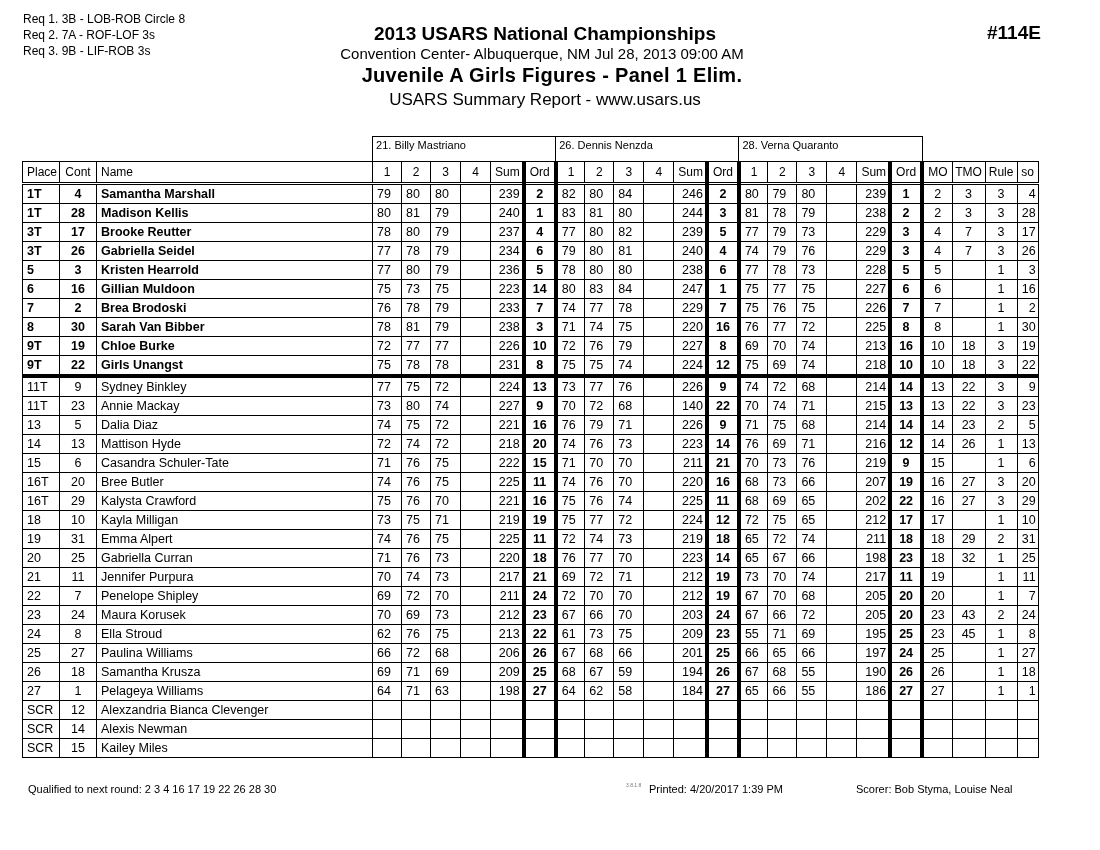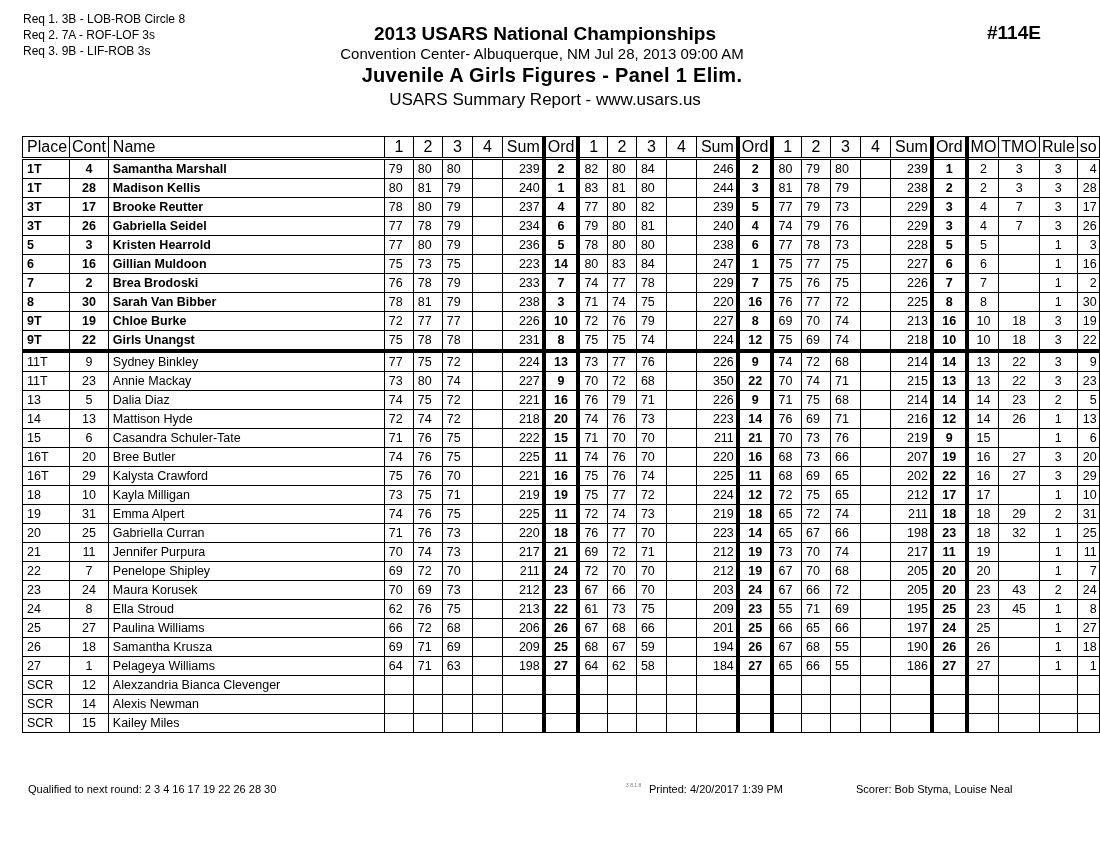--- a/index.html
+++ b/index.html
@@ -10,21 +10,21 @@
   .hdr { position: absolute; left: 0; width: 1100px; text-align: center; white-space: nowrap; }
   .h-title { top: 23px; font-size: 19px; font-weight: bold; left: -5px; }
   .h-venue { top: 45px; font-size: 15px; left: -8px; }
   .h-event { top: 64px; font-size: 20px; font-weight: bold; left: 2px; letter-spacing: 0.3px; }
   .h-sub { top: 90px; font-size: 17px; left: -5px; }
 
   table.res { position: absolute; left: 22px; top: 136px; border-collapse: collapse; table-layout: fixed; font-size: 12.5px; }
   table.res td { border: 1px solid #000; height: 19px; padding: 0 2px; white-space: nowrap; overflow: hidden; }
   table.res tr.judges td { border: none; height: 20px; }
   table.res tr.judges td.jname { border: 1px solid #000; border-bottom: none; vertical-align: top; font-size: 11px; padding: 2px 3px; }
-  table.res tr.colhdr td { height: 20px; border-bottom: 3px double #000; font-size: 16px; }
+  table.res tr.colhdr td { height: 20px; border-bottom: 3px double #000; font-size: 12px; }
   td.c { text-align: center; }
   td.r { text-align: right; }
   td.l { text-align: left; padding-left: 4px !important; }
   td.ord { font-weight: bold; text-align: center; border-left: 4px solid #000 !important; }
   td.jstart { border-left: 4px solid #000 !important; }
   td.ordhdr { font-weight: normal !important; margin-left: 12px; }
   tr.bold td.bcell { font-weight: bold; }
   tr.cut td { border-bottom: 4px solid #000; }
   tr.data td { height: 18px; }
 
@@ -70,20 +70,27 @@
       <col style="width:30px">
       <col style="width:30px">
       <col style="width:30px">
       <col style="width:32px">
     <col style="width:30px">
       <col style="width:33px">
       <col style="width:32px">
       <col style="width:21px">
   </colgroup>
   <tbody id="tbody">
+    <tr class="judges">
+      <td colspan="3"></td>
+      <td colspan="6" class="jname">21.  Billy Mastriano</td>
+      <td colspan="6" class="jname">26.  Dennis Nenzda</td>
+      <td colspan="6" class="jname">28.  Verna Quaranto</td>
+      <td colspan="4"></td>
+    </tr>
     <tr class="colhdr" id="colhdr">
       <td class="l">Place</td>
       <td class="c">Cont</td>
       <td class="l">Name</td>
     <td class="c">1</td>
         <td class="c">2</td>
         <td class="c">3</td>
         <td class="c">4</td>
         <td class="c l">Sum</td>
         <td class="c ord ordhdr">Ord</td>
@@ -408,21 +415,21 @@
         <td class="l">73</td>
         <td class="l">80</td>
         <td class="l">74</td>
         <td class="l"></td>
         <td class="r">227</td>
         <td class="ord">9</td>
         <td class="l jstart">70</td>
         <td class="l">72</td>
         <td class="l">68</td>
         <td class="l"></td>
-        <td class="r">350</td>
+        <td class="r">140</td>
         <td class="ord">22</td>
         <td class="l jstart">70</td>
         <td class="l">74</td>
         <td class="l">71</td>
         <td class="l"></td>
         <td class="r">215</td>
         <td class="ord">13</td>
         <td class="c jstart">13</td>
         <td class="c">22</td>
         <td class="c">3</td>

